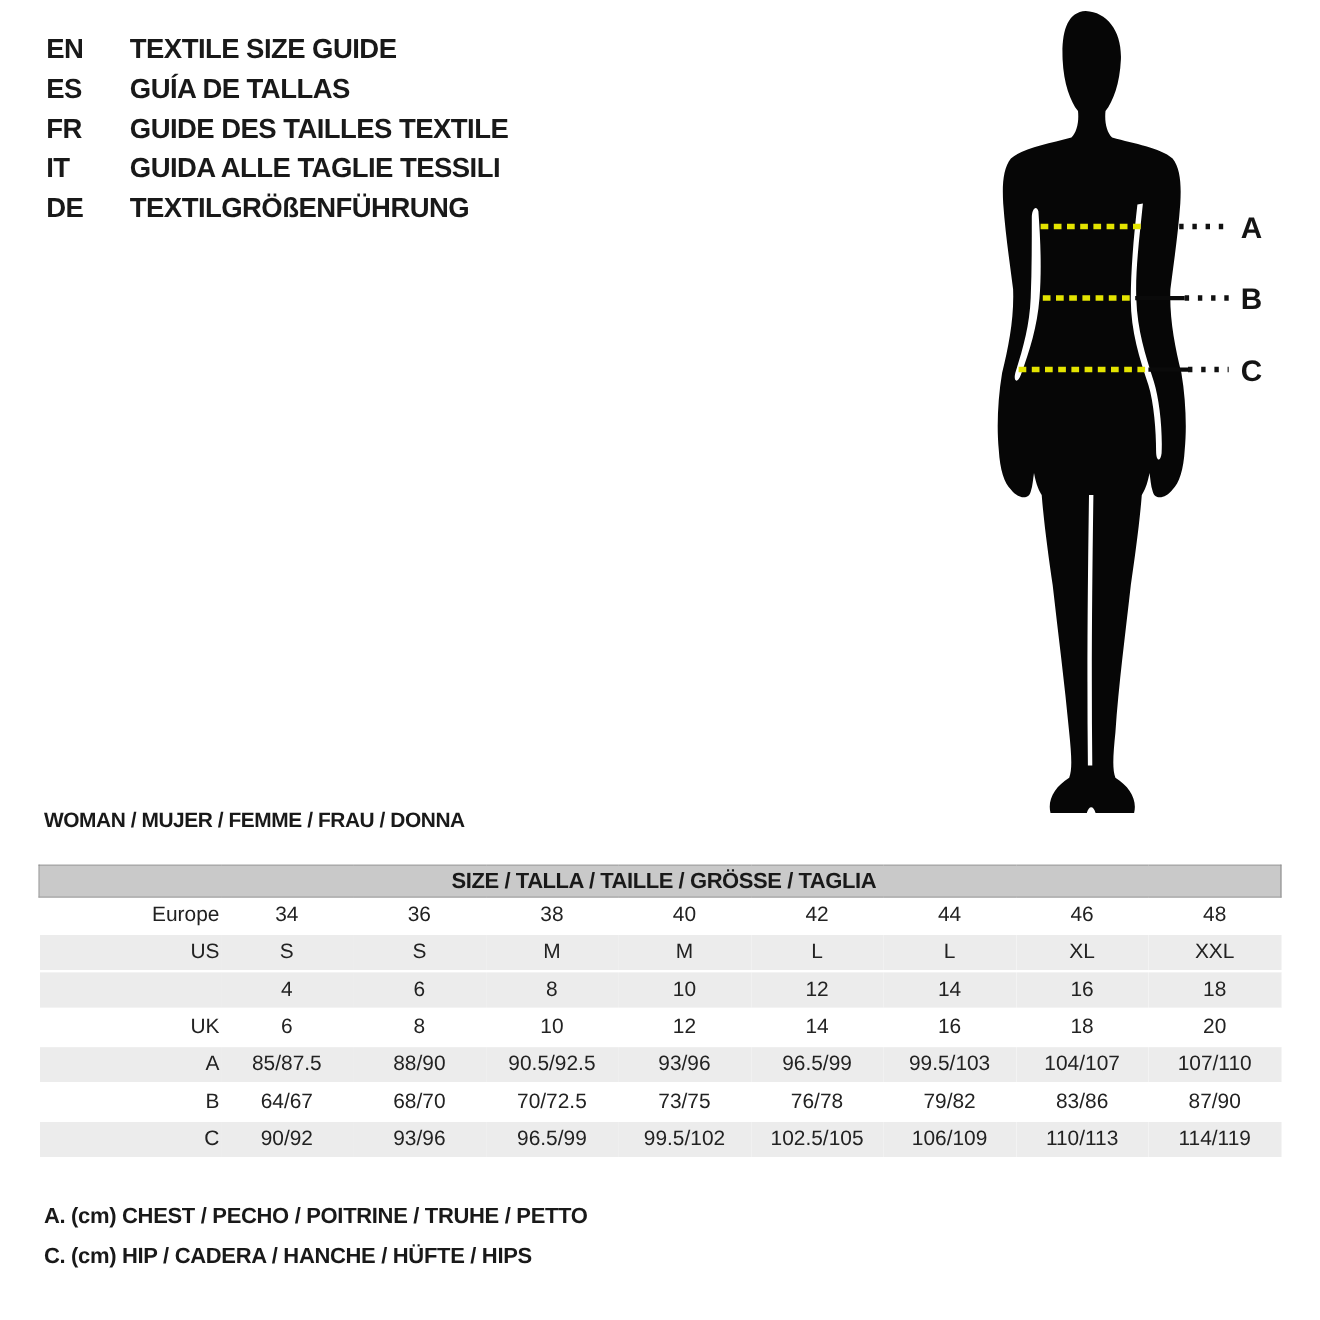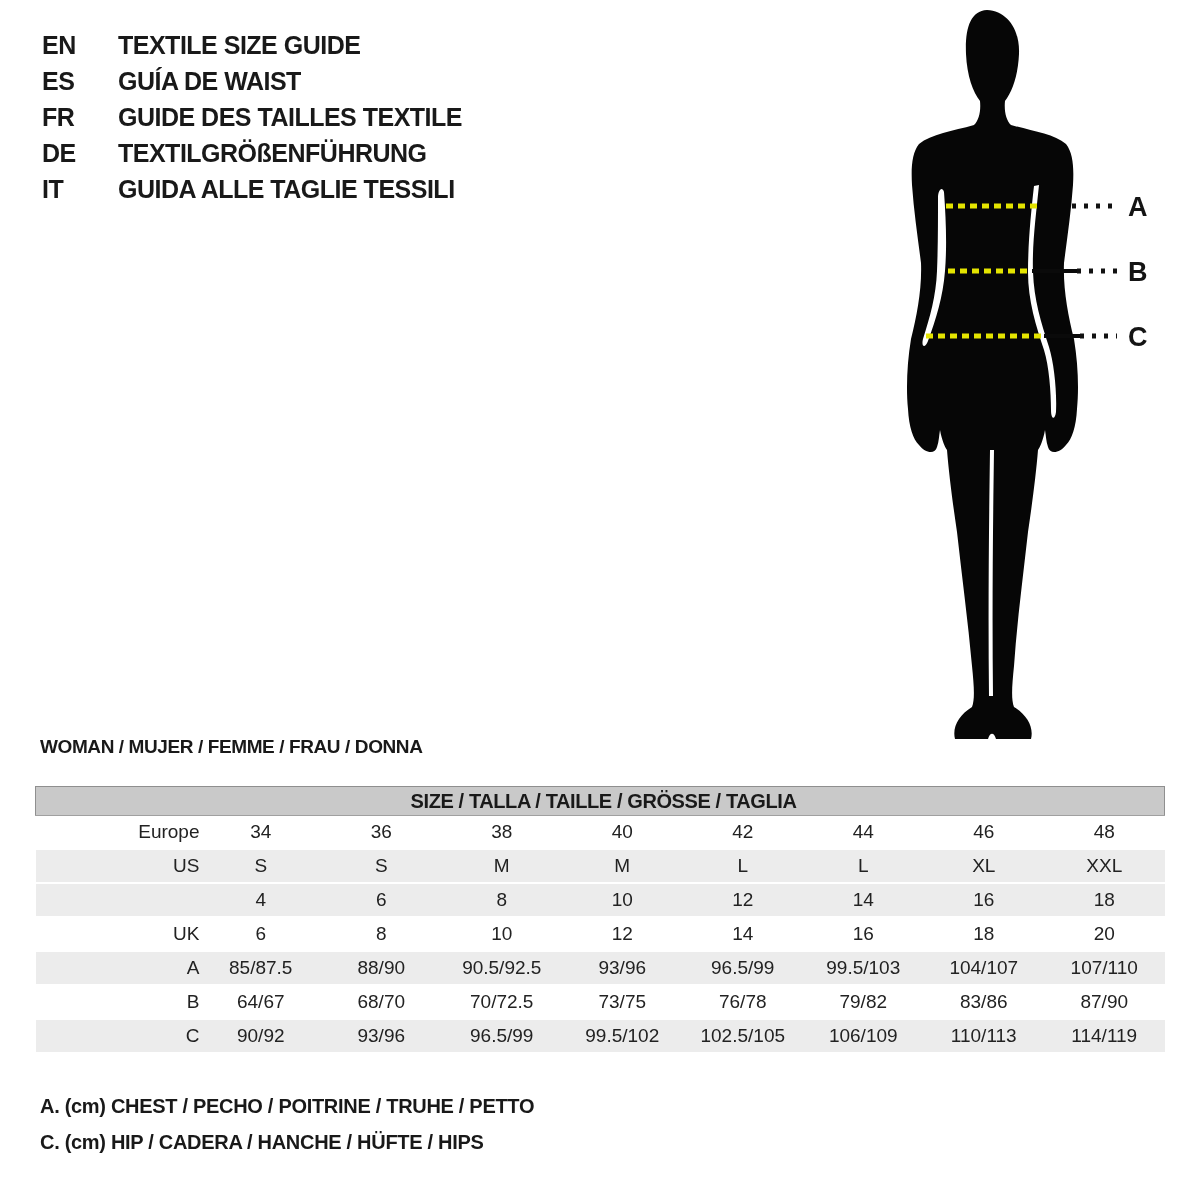--- a/index.html
+++ b/index.html
@@ -52,33 +52,33 @@
 
 <div class="page">
 
   <div class="lang-list">
       <div class="lang-row">
         <span class="lang-code">EN</span>
         <span class="lang-title">TEXTILE SIZE GUIDE</span>
       </div>
       <div class="lang-row">
         <span class="lang-code">ES</span>
-        <span class="lang-title">GUÍA DE WAIST</span>
+        <span class="lang-title">GUÍA DE TALLAS</span>
       </div>
       <div class="lang-row">
         <span class="lang-code">FR</span>
         <span class="lang-title">GUIDE DES TAILLES TEXTILE</span>
       </div>
       <div class="lang-row">
+        <span class="lang-code">IT</span>
+        <span class="lang-title">GUIDA ALLE TAGLIE TESSILI</span>
+      </div>
+      <div class="lang-row">
         <span class="lang-code">DE</span>
         <span class="lang-title">TEXTILGRÖßENFÜHRUNG</span>
-      </div>
-      <div class="lang-row">
-        <span class="lang-code">IT</span>
-        <span class="lang-title">GUIDA ALLE TAGLIE TESSILI</span>
       </div>
     </div>
 
   <svg class="figure-svg" viewBox="0 0 320 745" xmlns="http://www.w3.org/2000/svg">
     <g fill="#060606">
       <path d="M107 10
                C 127 11 140 29 139 54
                C 138 76 132 92 125 101
                C 124 111 126 120 131 125
                C 152 131 174 134 186 144

